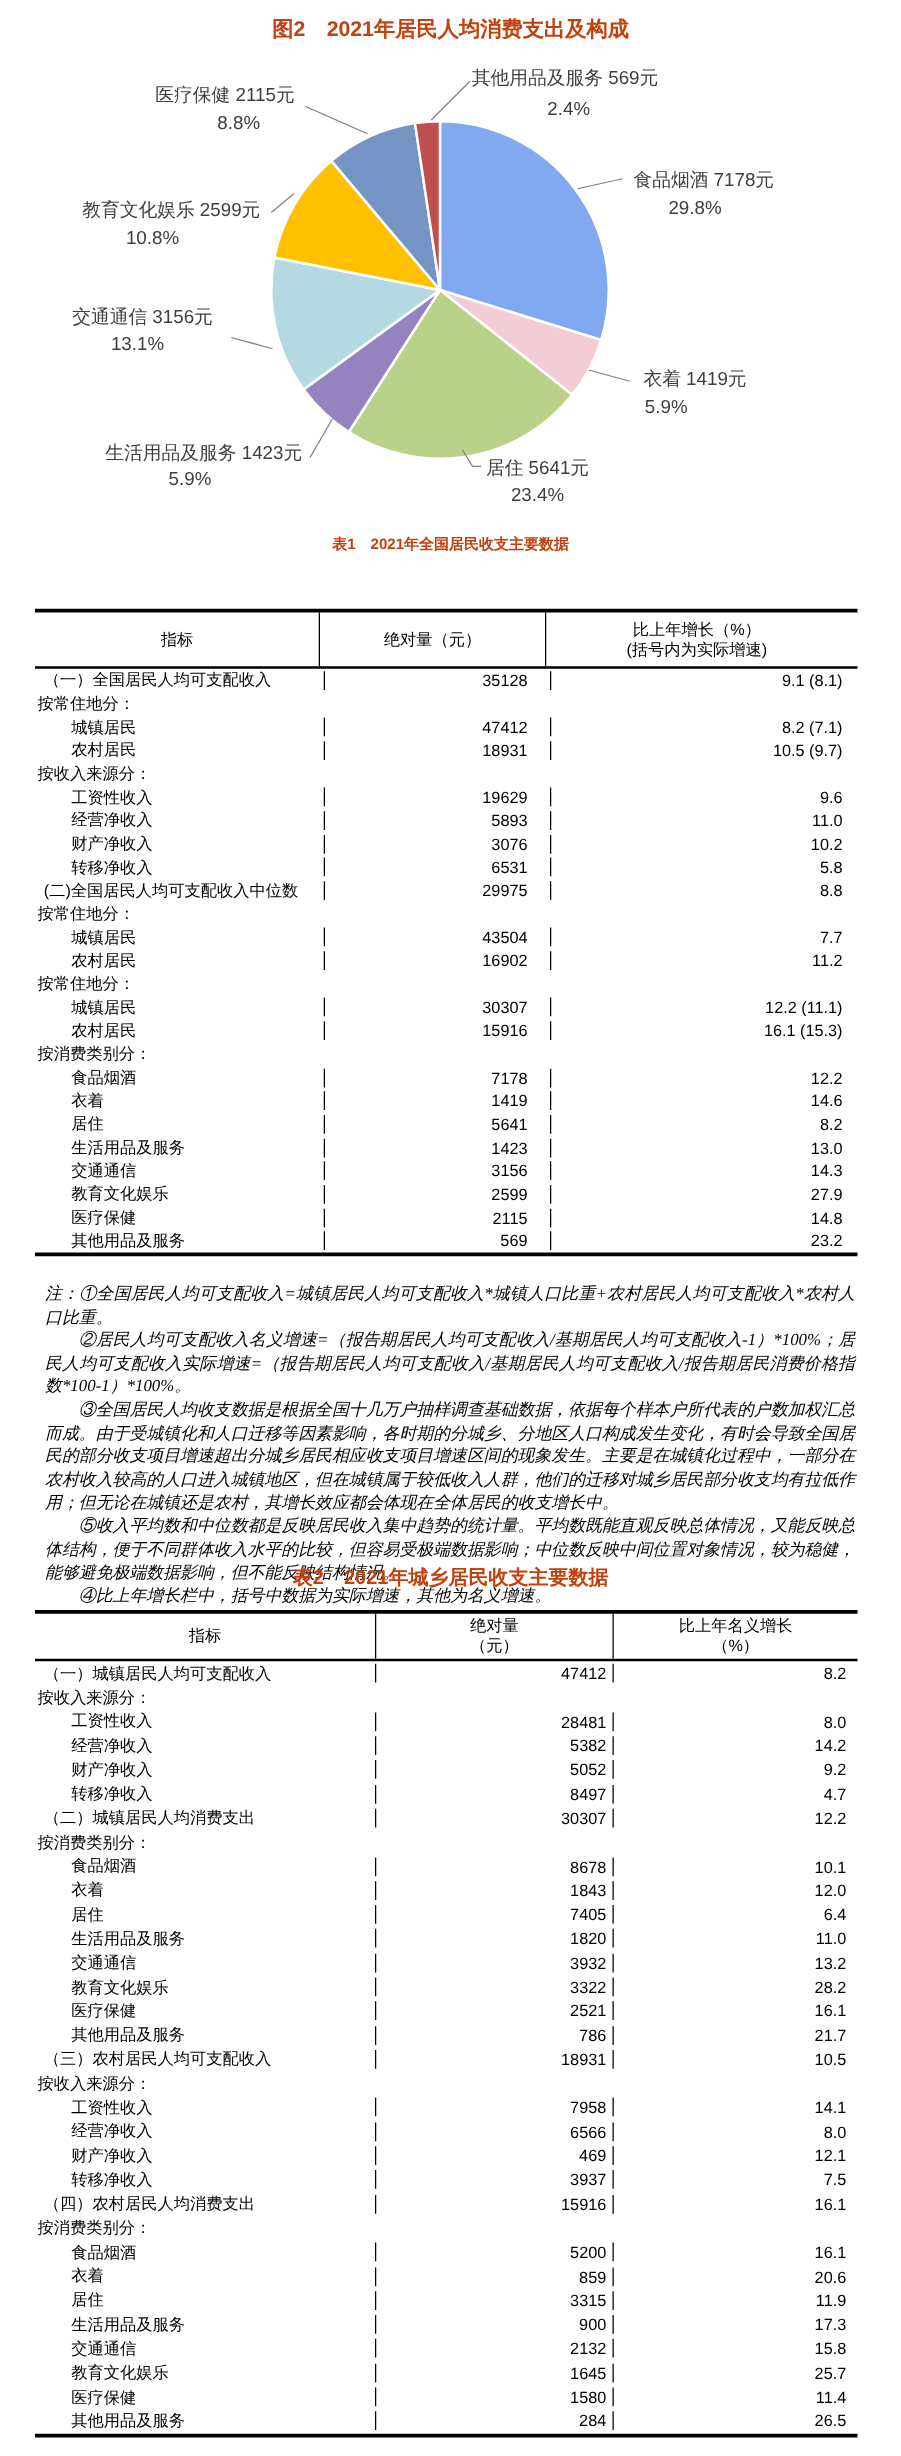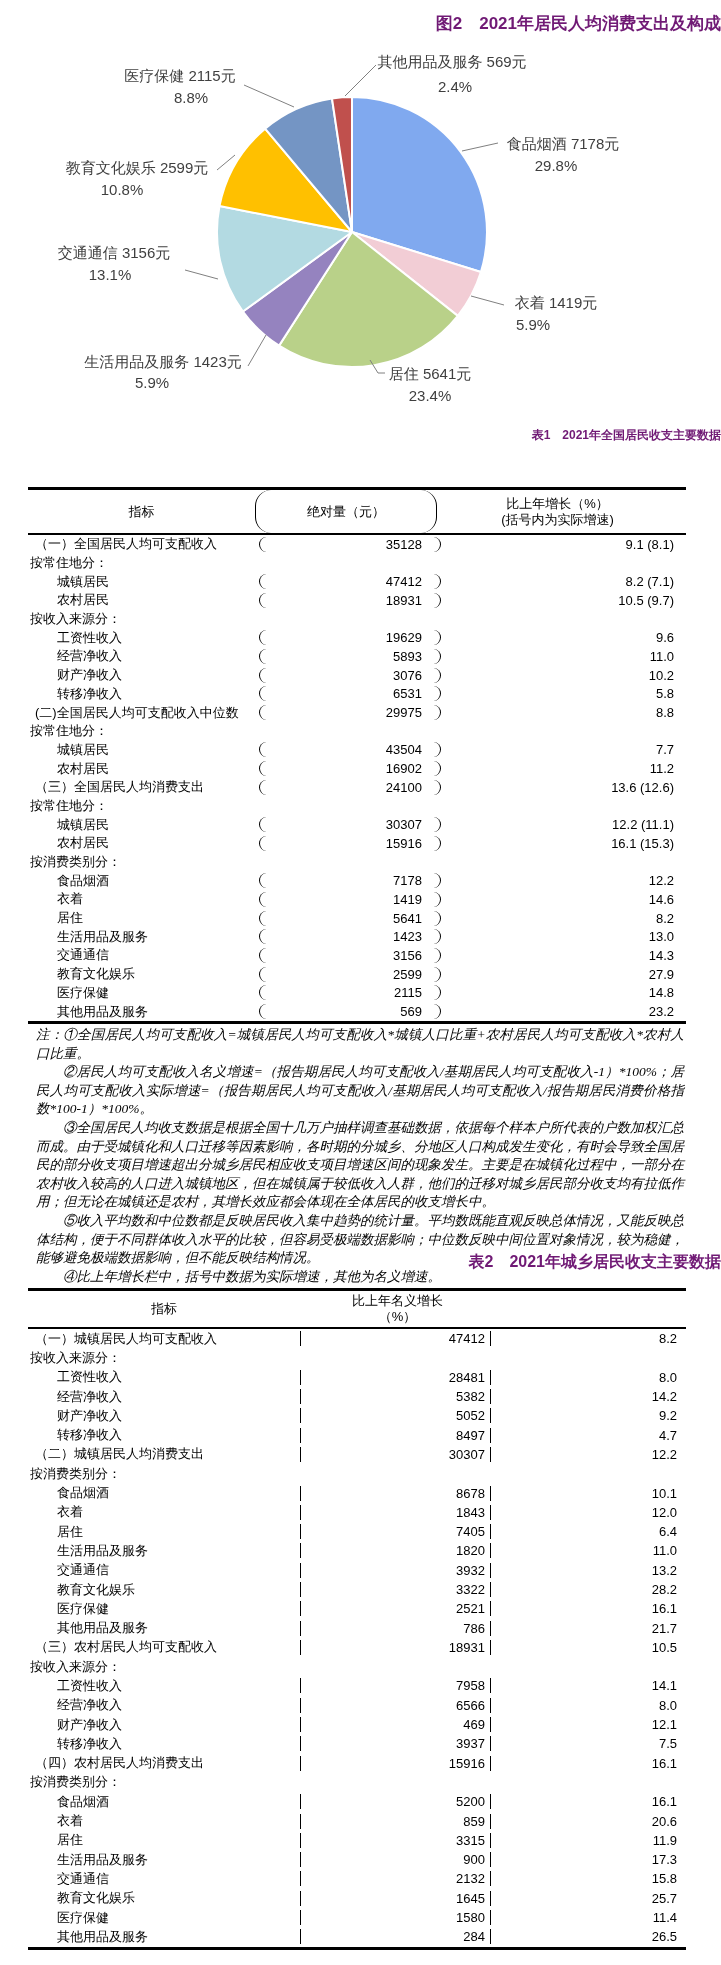--- a/index.html
+++ b/index.html
@@ -7,22 +7,22 @@
     position:relative;
     width:721px;height:1965px;
     background:#ffffff;
     font-family:"Liberation Sans", sans-serif;
     color:#000;
     overflow:hidden;
   }
   .abs{position:absolute;}
   
   .doc-title{
-    left:0;width:721px;text-align:right;
-    font-weight:bold;color:#701a75;
+    left:0;width:721px;text-align:center;
+    font-weight:bold;color:#c2410c;
   }
   #fig-title{top:12px;font-size:17px;}
   #t1-title{top:427px;font-size:12px;}
   #t2-title{top:1252px;font-size:16px;}
   
   #pie-svg{top:36px;left:0;}
   #pie-svg text{font-family:"Liberation Sans", sans-serif;font-size:15px;fill:#3f3f3f;}
   
   .tbl{
     left:28px;width:658px;
@@ -35,21 +35,21 @@
   #table2{top:1288px;}
   .thead{display:flex;border-bottom:2px solid #000;box-sizing:border-box;}
   #table1 .thead{height:45px;}
   #table2 .thead{height:38px;}
   .trow{display:flex;align-items:center;}
   #table1 .trow{height:18.7px;justify-content:space-between;}
   #table2 .trow{height:19.3px;}
   .c{box-sizing:border-box;overflow:hidden;white-space:nowrap;}
   
   #table1 .c1{width:227px;}
-  #table1 .c2{width:182px;border-radius:16px;}
+  #table1 .c2{width:182px;}
   #table1 .c3{width:241px;}
   
   #table2 .c1{width:272px;}
   #table2 .c2{width:191px;}
   #table2 .c3{width:195px;}
   .c2{border-left:1px solid #000;border-right:1px solid #000;}
   .hc{display:flex;flex-direction:column;justify-content:center;align-items:center;text-align:center;line-height:16px;}
   .num{text-align:right;}
   #table1 .c2.num{padding-right:18px;}
   #table1 .c3.num{padding-right:12px;}
@@ -184,25 +184,20 @@
         <div class="c c1 ind2">城镇居民</div>
         <div class="c c2 num">43504</div>
         <div class="c c3 num">7.7</div>
       </div>
       <div class="trow">
         <div class="c c1 ind2">农村居民</div>
         <div class="c c2 num">16902</div>
         <div class="c c3 num">11.2</div>
       </div>
       <div class="trow">
-        <div class="c c1 ind1">（三）全国居民人均消费支出</div>
-        <div class="c c2 num">24100</div>
-        <div class="c c3 num">13.6 (12.6)</div>
-      </div>
-      <div class="trow">
         <div class="c c1 ind0">按常住地分：</div>
         <div class="c c2 num"></div>
         <div class="c c3 num"></div>
       </div>
       <div class="trow">
         <div class="c c1 ind2">城镇居民</div>
         <div class="c c2 num">30307</div>
         <div class="c c3 num">12.2 (11.1)</div>
       </div>
       <div class="trow">
@@ -266,20 +261,24 @@
     <p>④比上年增长栏中，括号中数据为实际增速，其他为名义增速。</p>
   </div>
 
 <div id="t2-title" class="abs doc-title">表2　2021年城乡居民收支主要数据</div>
 
 <div id="table2" class="abs tbl">
   <div class="thead">
     <div class="c c1 hc">
         <span>指标</span>
       </div>
+    <div class="c c2 hc">
+      <div>绝对量</div>
+      <div>（元）</div>
+    </div>
     <div class="c c3 hc">
       <div>比上年名义增长</div>
       <div>（%）</div>
     </div>
   </div>
   <div class="tbody">
       <div class="trow">
         <div class="c c1 ind1">（一）城镇居民人均可支配收入</div>
         <div class="c c2 num">47412</div>
         <div class="c c3 num">8.2</div>

